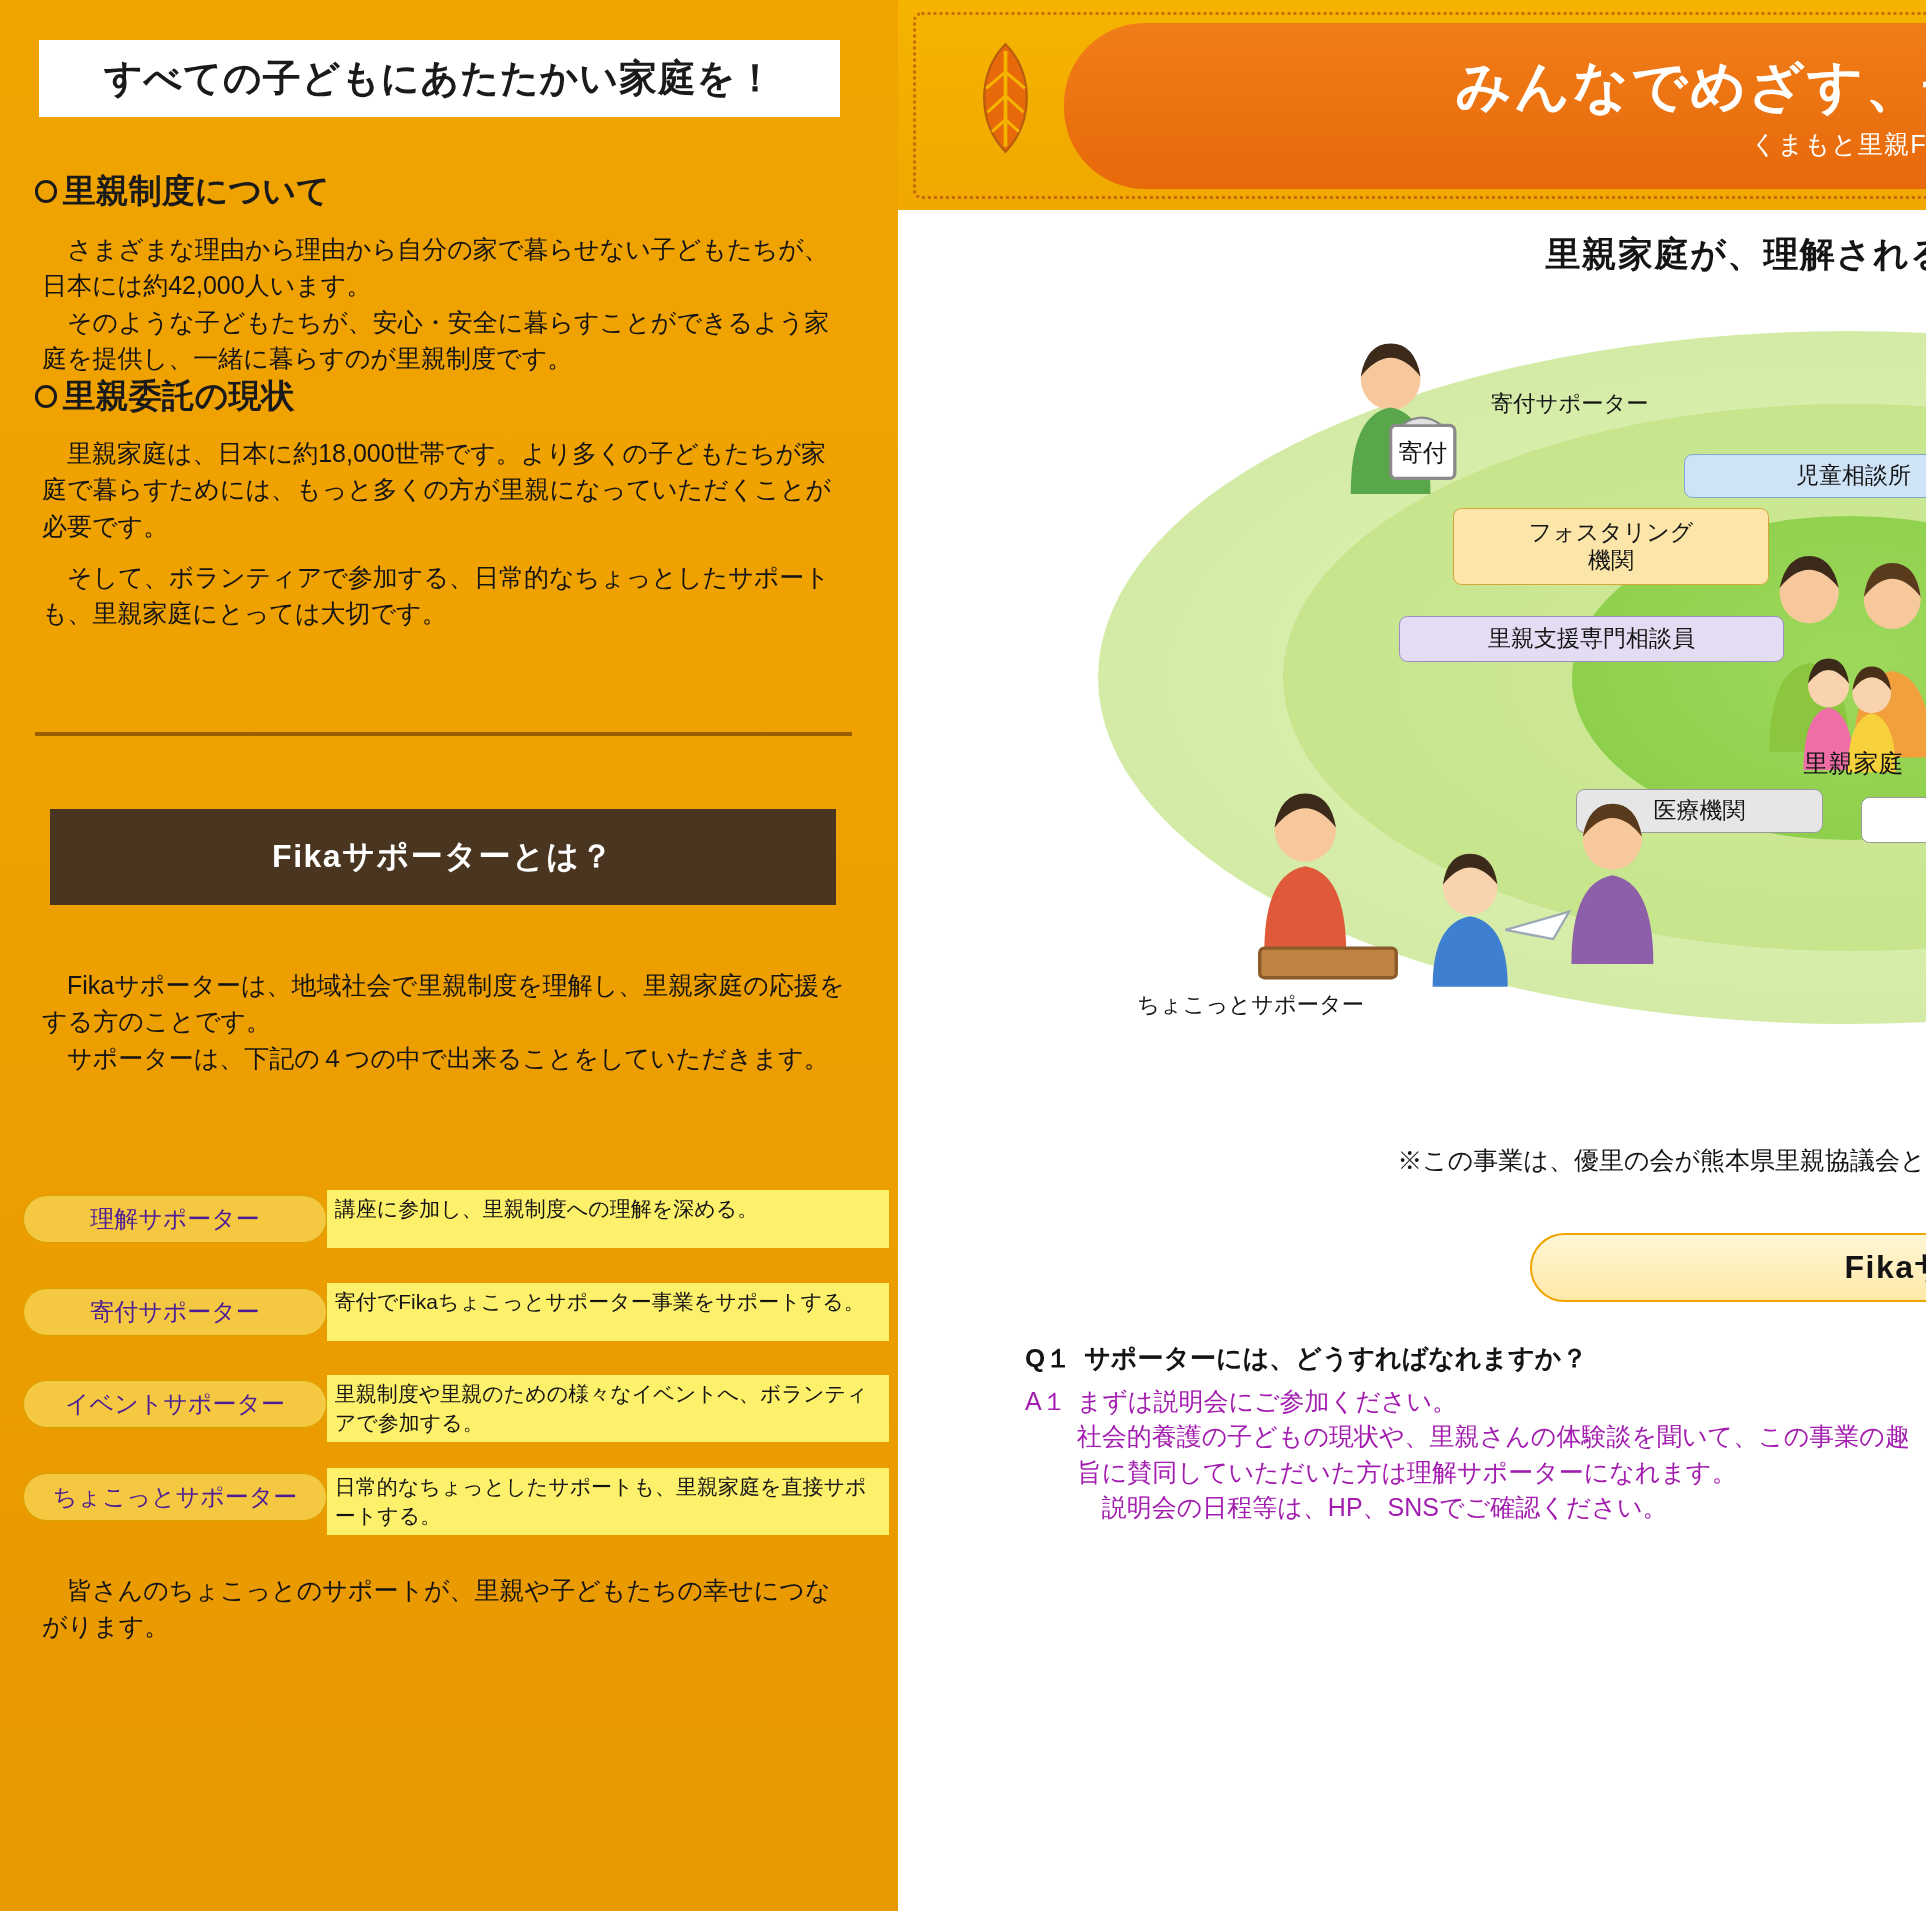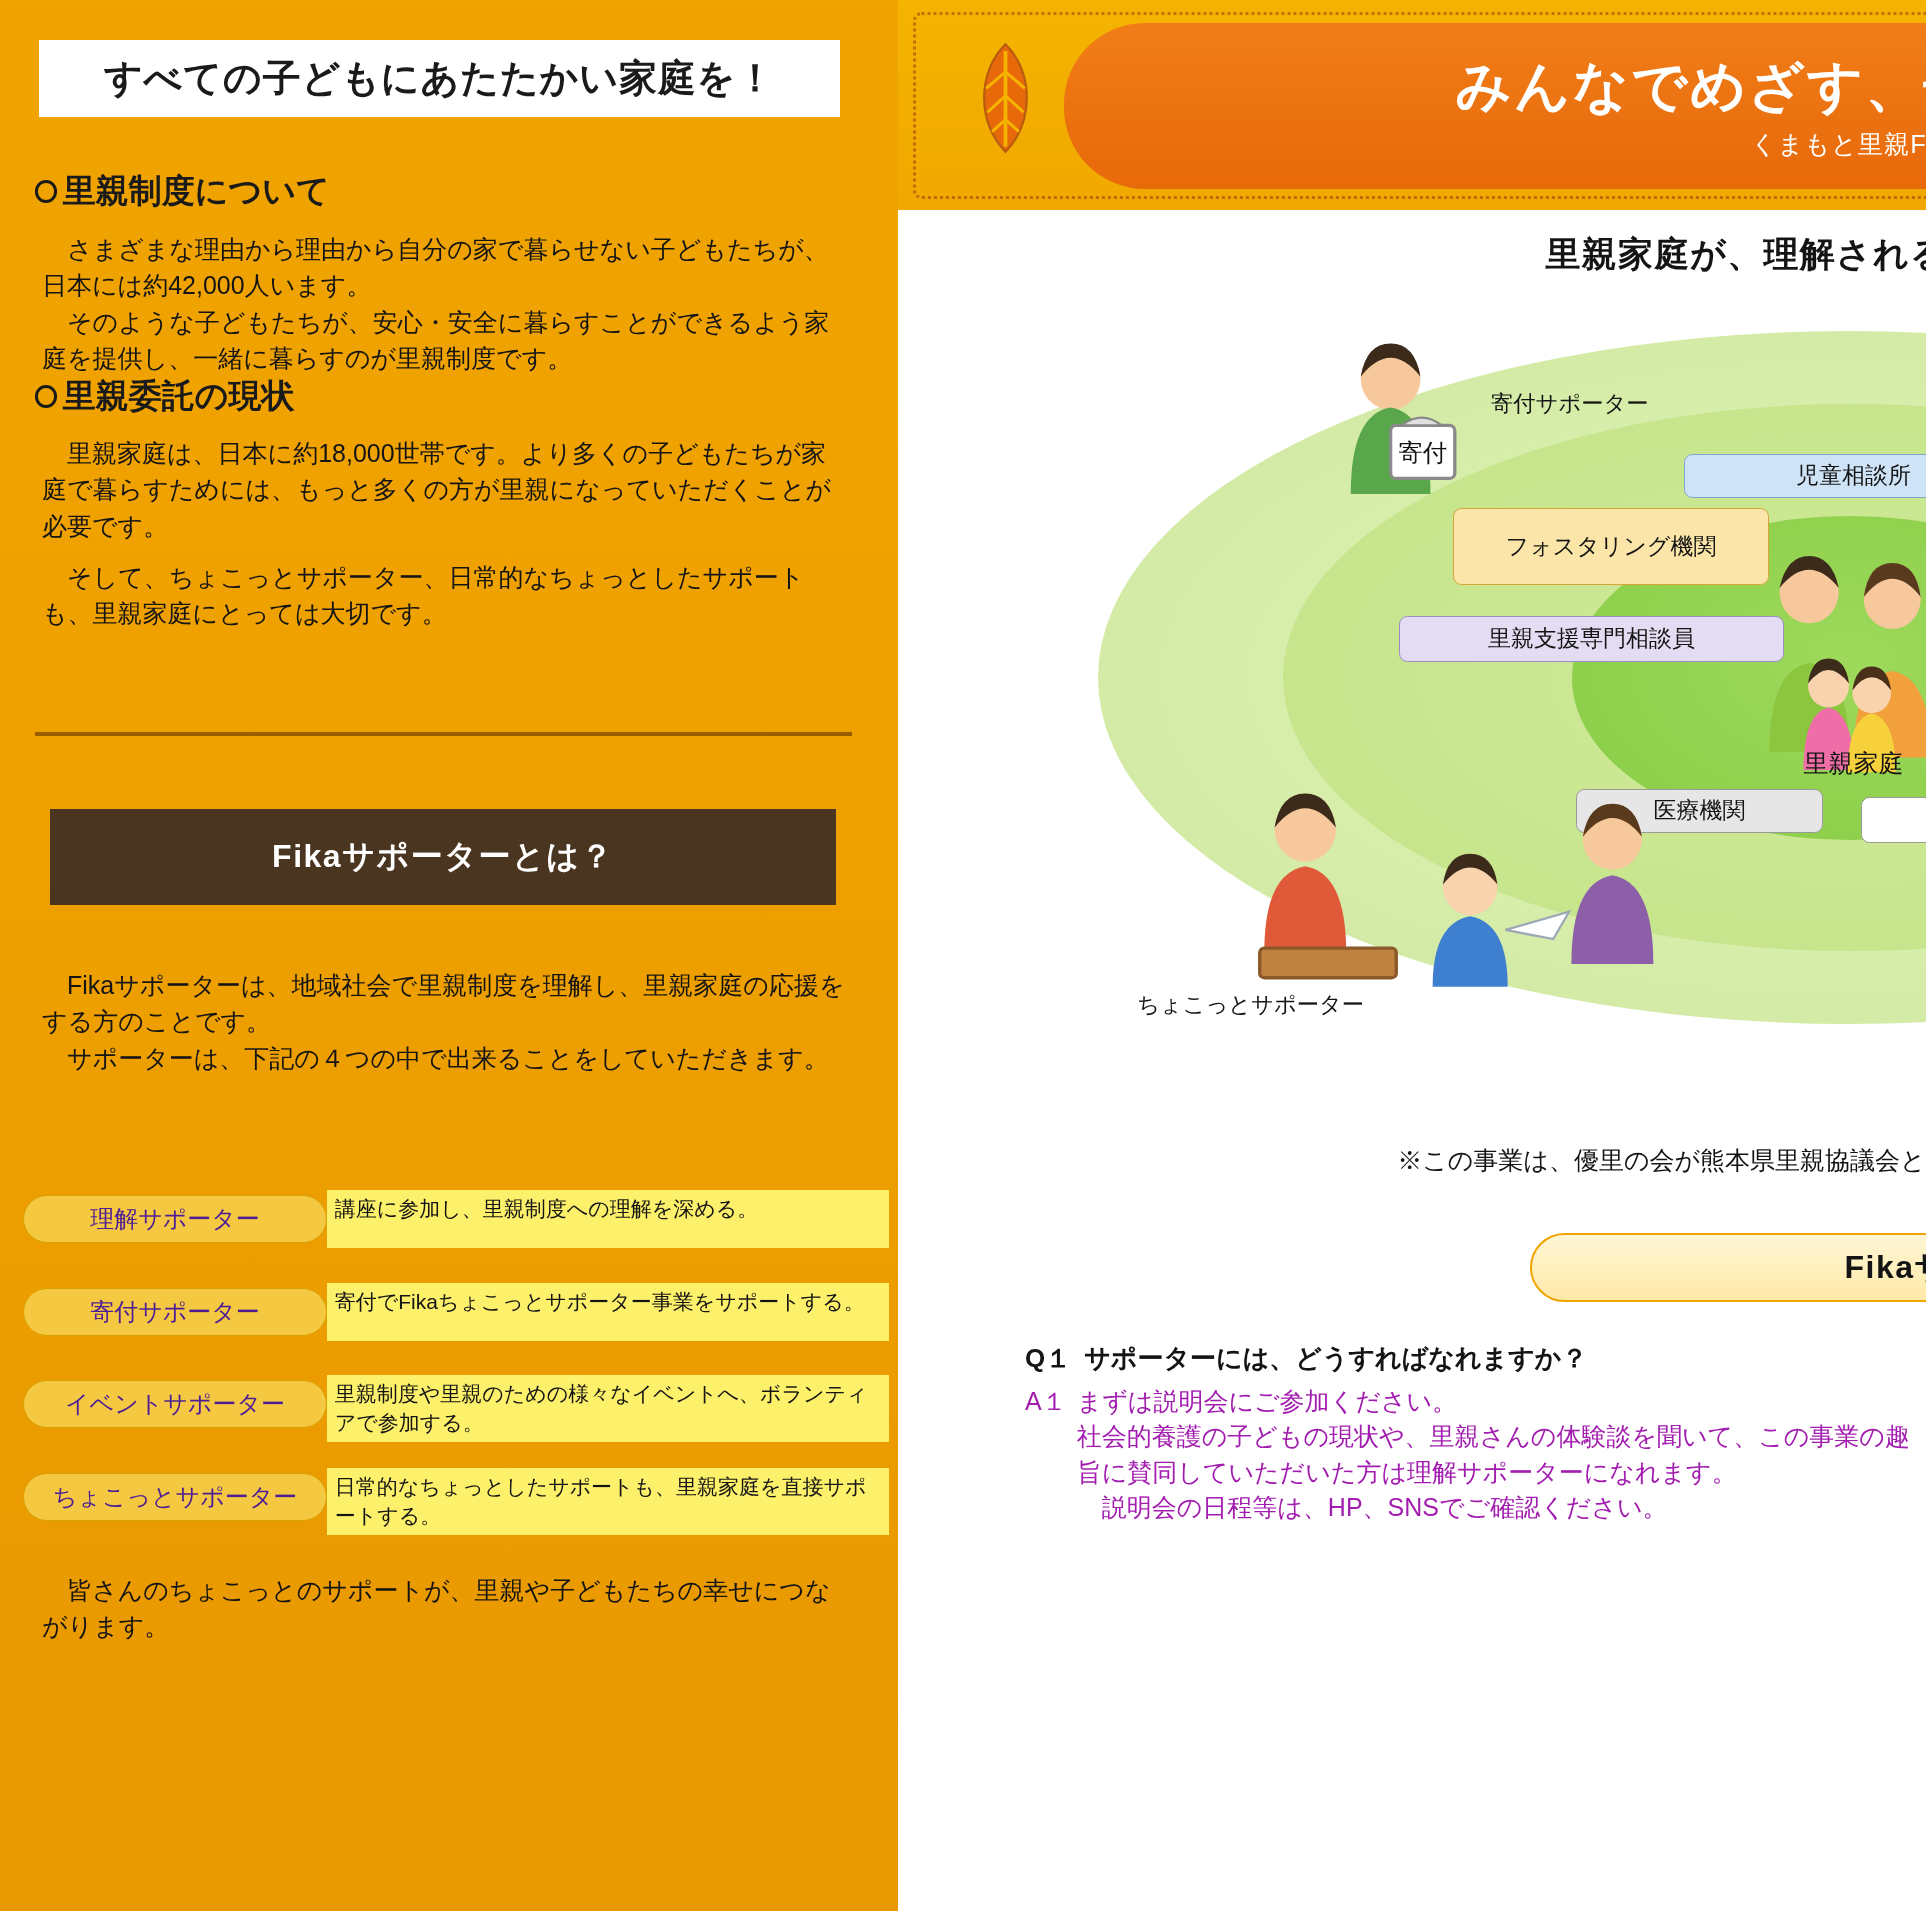--- a/index.html
+++ b/index.html
@@ -132,21 +132,21 @@
     border-radius:50%;
   }
 
   .tag {
     position:absolute; display:flex; align-items:center; justify-content:center;
     font-size:23px; color:#141414; border-radius:8.5px; padding:6.2px 13px;
     border:1.5px solid rgba(0,0,0,.35); text-align:center; line-height:1.2;
     background:#fff;
   }
   #tag-jidou { left:786px; top:154px; width:339px; height:44px; background:#cfe3f7; border-color:#7fa8cf; }
-  #tag-foster { left:555px; top:208px; width:316px; height:77px; background:#fbe5a8; border-color:#d8a43a; flex-direction:row; }
+  #tag-foster { left:555px; top:208px; width:316px; height:77px; background:#fbe5a8; border-color:#d8a43a; flex-direction:column; }
   #tag-soudan { left:501px; top:316px; width:385px; height:46px; background:#e3dcf2; border-color:#9b8cc4; }
   #tag-iryou { left:678px; top:489px; width:247px; height:44px; background:#e6e6e6; border-color:#999; }
   #tag-shiku { left:963px; top:497px; width:239px; height:46px; background:#ffffff; border-color:#999; }
 
   .satooya-label {
     position:absolute; left:840px; top:447px; width:231px;
     font-size:25px; font-weight:500; color:#141414; text-align:center;
   }
   .person-svg { position:absolute; }
 
@@ -198,21 +198,21 @@
         <span>里親制度について</span>
       </div>
       <div class="para" id="p1">さまざまな理由から理由から自分の家で暮らせない子どもたちが、日本には約42,000人います。</div>
       <div class="para" id="p2">そのような子どもたちが、安心・安全に暮らすことができるよう家庭を提供し、一緒に暮らすのが里親制度です。</div>
 
       <div class="sec-title" id="sec2">
         <span class="ring"></span>
         <span>里親委託の現状</span>
       </div>
       <div class="para" id="p3">里親家庭は、日本に約18,000世帯です。より多くの子どもたちが家庭で暮らすためには、もっと多くの方が里親になっていただくことが必要です。</div>
-      <div class="para" id="p4">そして、ちょこっとサポーター、日常的なちょっとしたサポートも、里親家庭にとっては大切です。</div>
+      <div class="para" id="p4">そして、ボランティアで参加する、日常的なちょっとしたサポートも、里親家庭にとっては大切です。</div>
 
       <div class="divider"></div>
 
       <div class="fika-bar">
         <span>Fikaサポーターとは？</span>
       </div>
 
       <div class="para" id="p5">Fikaサポーターは、地域社会で里親制度を理解し、里親家庭の応援をする方のことです。</div>
       <div class="para" id="p6">サポーターは、下記の４つの中で出来ることをしていただきます。</div>
 

